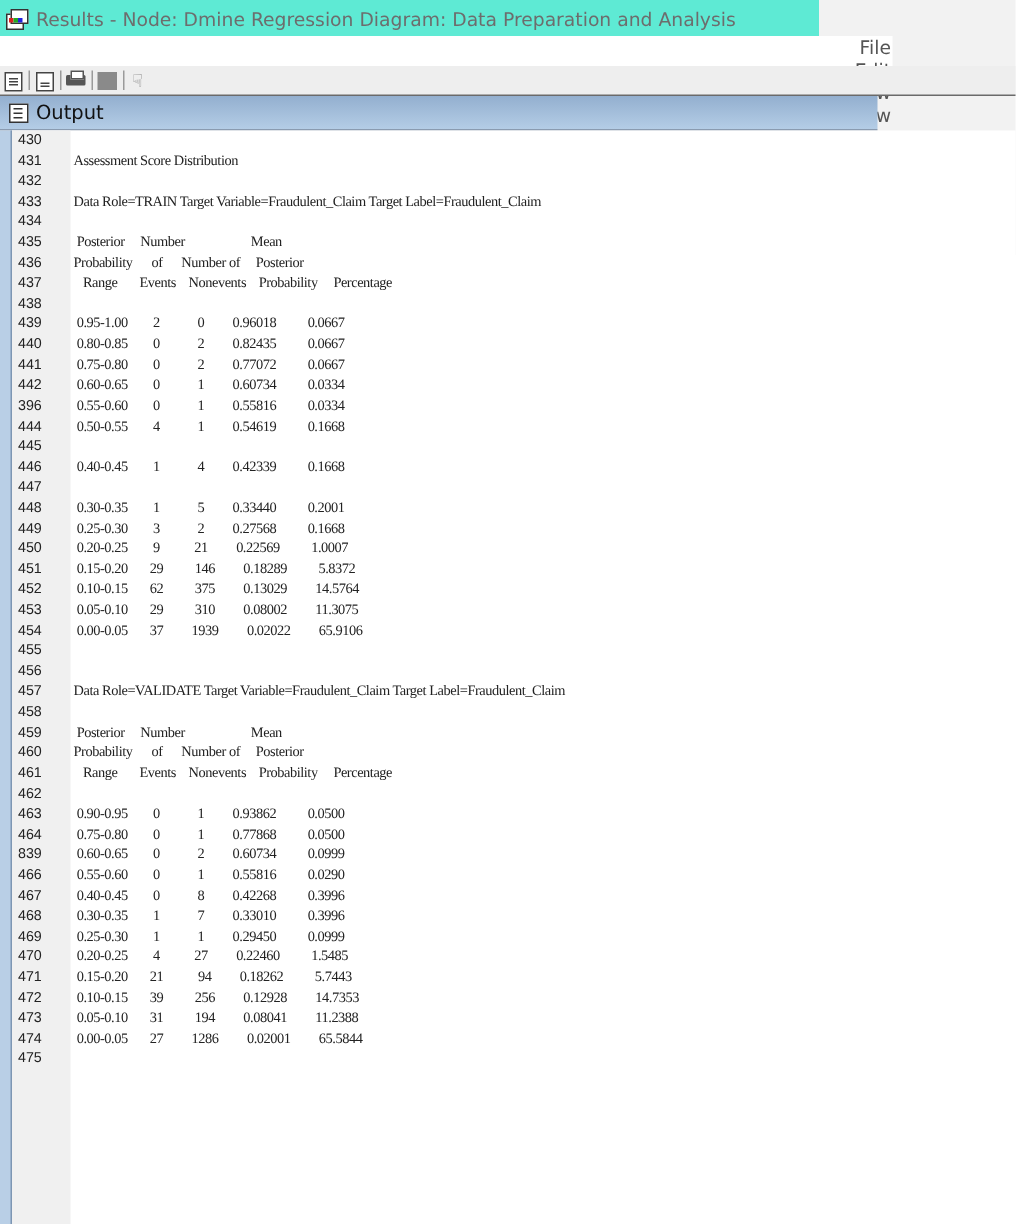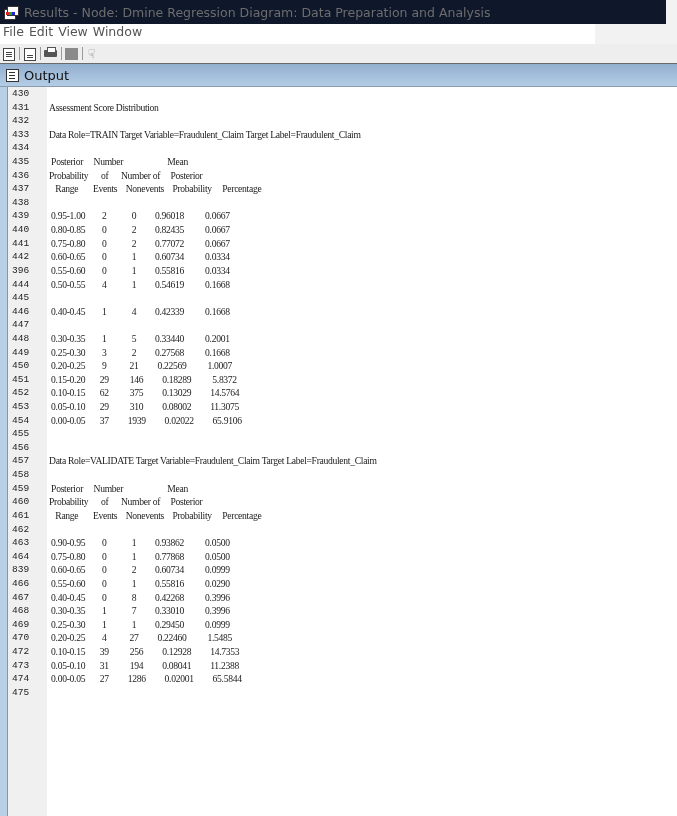--- a/index.html
+++ b/index.html
@@ -1,44 +1,44 @@
 <!DOCTYPE html>
 <html><head>
 <meta charset="utf-8">
 <style>
   html, body { margin:0; padding:0; }
   body { width:677px; height:816px; overflow:hidden; background:#f2f2f2; position:relative; font-family:"DejaVu Sans", sans-serif; }
-  .titlebar { position:absolute; left:0; top:0; width:666px; height:24px; background:#0f172a; display:flex; align-items:center; }
+  .titlebar { position:absolute; left:0; top:0; width:546px; height:24px; background:#5eead4; display:flex; align-items:center; }
   .titlebar .app-icon { width:14px; height:13px; margin-left:4px; margin-right:6px; position:relative; }
   .titlebar .app-icon .b1 { position:absolute; left:0; top:3px; width:10px; height:9px; border:1px solid #333; background:#fff; }
   .titlebar .app-icon .b2 { position:absolute; left:3px; top:0; width:10px; height:8px; border:1px solid #333; background:#fff; }
   .titlebar .app-icon .dot { position:absolute; width:3px; height:3px; top:6px; }
   .titlebar .title { font-size:12.5px; color:#6d6d6d; white-space:nowrap; }
-  .menubar { position:absolute; left:0; top:24px; width:595px; height:20px; background:#fff; display:flex; align-items:flex-start; border-bottom:1px solid #bdbdbd; }
+  .menubar { position:absolute; left:0; top:24px; width:595px; height:20px; background:#fff; display:flex; align-items:flex-end; border-bottom:1px solid #bdbdbd;flex-direction:column; }
   .menubar .mi { font-size:12.5px; color:#555; margin-left:4px; margin-right:1px; cursor:default; }
   .menubar .mi:first-child { margin-left:3px; }
   .toolbar { position:absolute; left:0; top:44px; width:677px; height:19px; background:#eeeeee; display:flex; align-items:center; border-bottom:1px solid #6a6a6a; }
   .tb-btn { width:14px; height:14px; margin-left:3px; margin-right:3px; position:relative; }
   .tb-sep { width:1px; height:13px; background:#9a9a9a; }
   .ico-doc { position:absolute; left:1px; top:1px; width:10px; height:11px; border:1px solid #444; background:#fff; }
   .ico-doc i { position:absolute; left:2px; width:6px; height:1px; background:#444; }
   .ico-print { position:absolute; left:0; top:3px; width:13px; height:7px; background:#555; border-radius:1px; }
   .ico-print-top { position:absolute; left:3px; top:0; width:7px; height:4px; background:#fff; border:1px solid #555; }
   .ico-grid { position:absolute; left:0; top:1px; width:13px; height:12px; background:#8a8a8a; }
   .ico-hand { position:absolute; left:2px; top:1px; font-size:12px; color:#8a8a8a; line-height:12px; }
-  .panel-header { position:absolute; left:0; top:64px; width:677px; height:22px; background:linear-gradient(#93afcf, #b4cde6); border-bottom:1px solid #8a9bb0; display:flex; align-items:center; }
+  .panel-header { position:absolute; left:0; top:64px; width:585px; height:22px; background:linear-gradient(#93afcf, #b4cde6); border-bottom:1px solid #8a9bb0; display:flex; align-items:center; }
   .panel-header .ph-icon { width:11px; height:11px; border:1px solid #333; background:#fff; margin-left:6px; margin-right:5px; position:relative; }
   .panel-header .ph-icon i { position:absolute; left:2px; width:6px; height:1px; background:#333; }
   .panel-header .ph-title { font-size:13px; color:#111; }
   .left-strip { position:absolute; left:0; top:87px; width:7px; height:729px; background:#b9cfe6; border-right:1px solid #7d96b3; }
   .editor { position:absolute; left:8px; top:87px; width:669px; height:729px; background:#fff; }
   .gutter { position:absolute; left:0; top:0; width:39px; height:729px; background:#f0f0f0; }
   .lines { position:absolute; left:0; top:0; width:669px; }
   .line { height:13.62px; line-height:13.62px; white-space:pre; position:relative; }
-  .ln { position:absolute; left:4px; top:0; font-family:Liberation Mono, monospace; font-size:9.5px; color:#222; }
+  .ln { position:absolute; left:4px; top:0; font-family:Liberation Sans, sans-serif; font-size:9.5px; color:#222; }
   .tx { position:absolute; left:41px; top:0; font-family:Liberation Serif, serif; font-size:9.6px; color:#222; letter-spacing:-0.3px; }
 </style>
 </head>
 <body>
 
 <div class="titlebar">
   <span class="app-icon">
     <span class="b1"></span>
       <span class="b2"></span>
     <span class="dot" style="left:2px;background:#d22;"></span>
@@ -132,18 +132,19 @@
       <div class="line"><span class="ln">461</span><span class="tx">   Range       Events    Nonevents    Probability     Percentage</span></div>
       <div class="line"><span class="ln">462</span><span class="tx"></span></div>
       <div class="line"><span class="ln">463</span><span class="tx"> 0.90-0.95        0            1         0.93862          0.0500</span></div>
       <div class="line"><span class="ln">464</span><span class="tx"> 0.75-0.80        0            1         0.77868          0.0500</span></div>
       <div class="line"><span class="ln">839</span><span class="tx"> 0.60-0.65        0            2         0.60734          0.0999</span></div>
       <div class="line"><span class="ln">466</span><span class="tx"> 0.55-0.60        0            1         0.55816          0.0290</span></div>
       <div class="line"><span class="ln">467</span><span class="tx"> 0.40-0.45        0            8         0.42268          0.3996</span></div>
       <div class="line"><span class="ln">468</span><span class="tx"> 0.30-0.35        1            7         0.33010          0.3996</span></div>
       <div class="line"><span class="ln">469</span><span class="tx"> 0.25-0.30        1            1         0.29450          0.0999</span></div>
       <div class="line"><span class="ln">470</span><span class="tx"> 0.20-0.25        4           27         0.22460          1.5485</span></div>
+      <div class="line"><span class="ln">471</span><span class="tx"> 0.15-0.20       21           94         0.18262          5.7443</span></div>
       <div class="line"><span class="ln">472</span><span class="tx"> 0.10-0.15       39          256         0.12928         14.7353</span></div>
       <div class="line"><span class="ln">473</span><span class="tx"> 0.05-0.10       31          194         0.08041         11.2388</span></div>
       <div class="line"><span class="ln">474</span><span class="tx"> 0.00-0.05       27         1286         0.02001         65.5844</span></div>
       <div class="line"><span class="ln">475</span><span class="tx"></span></div>
     </div>
 </div>
 
 </body></html>

